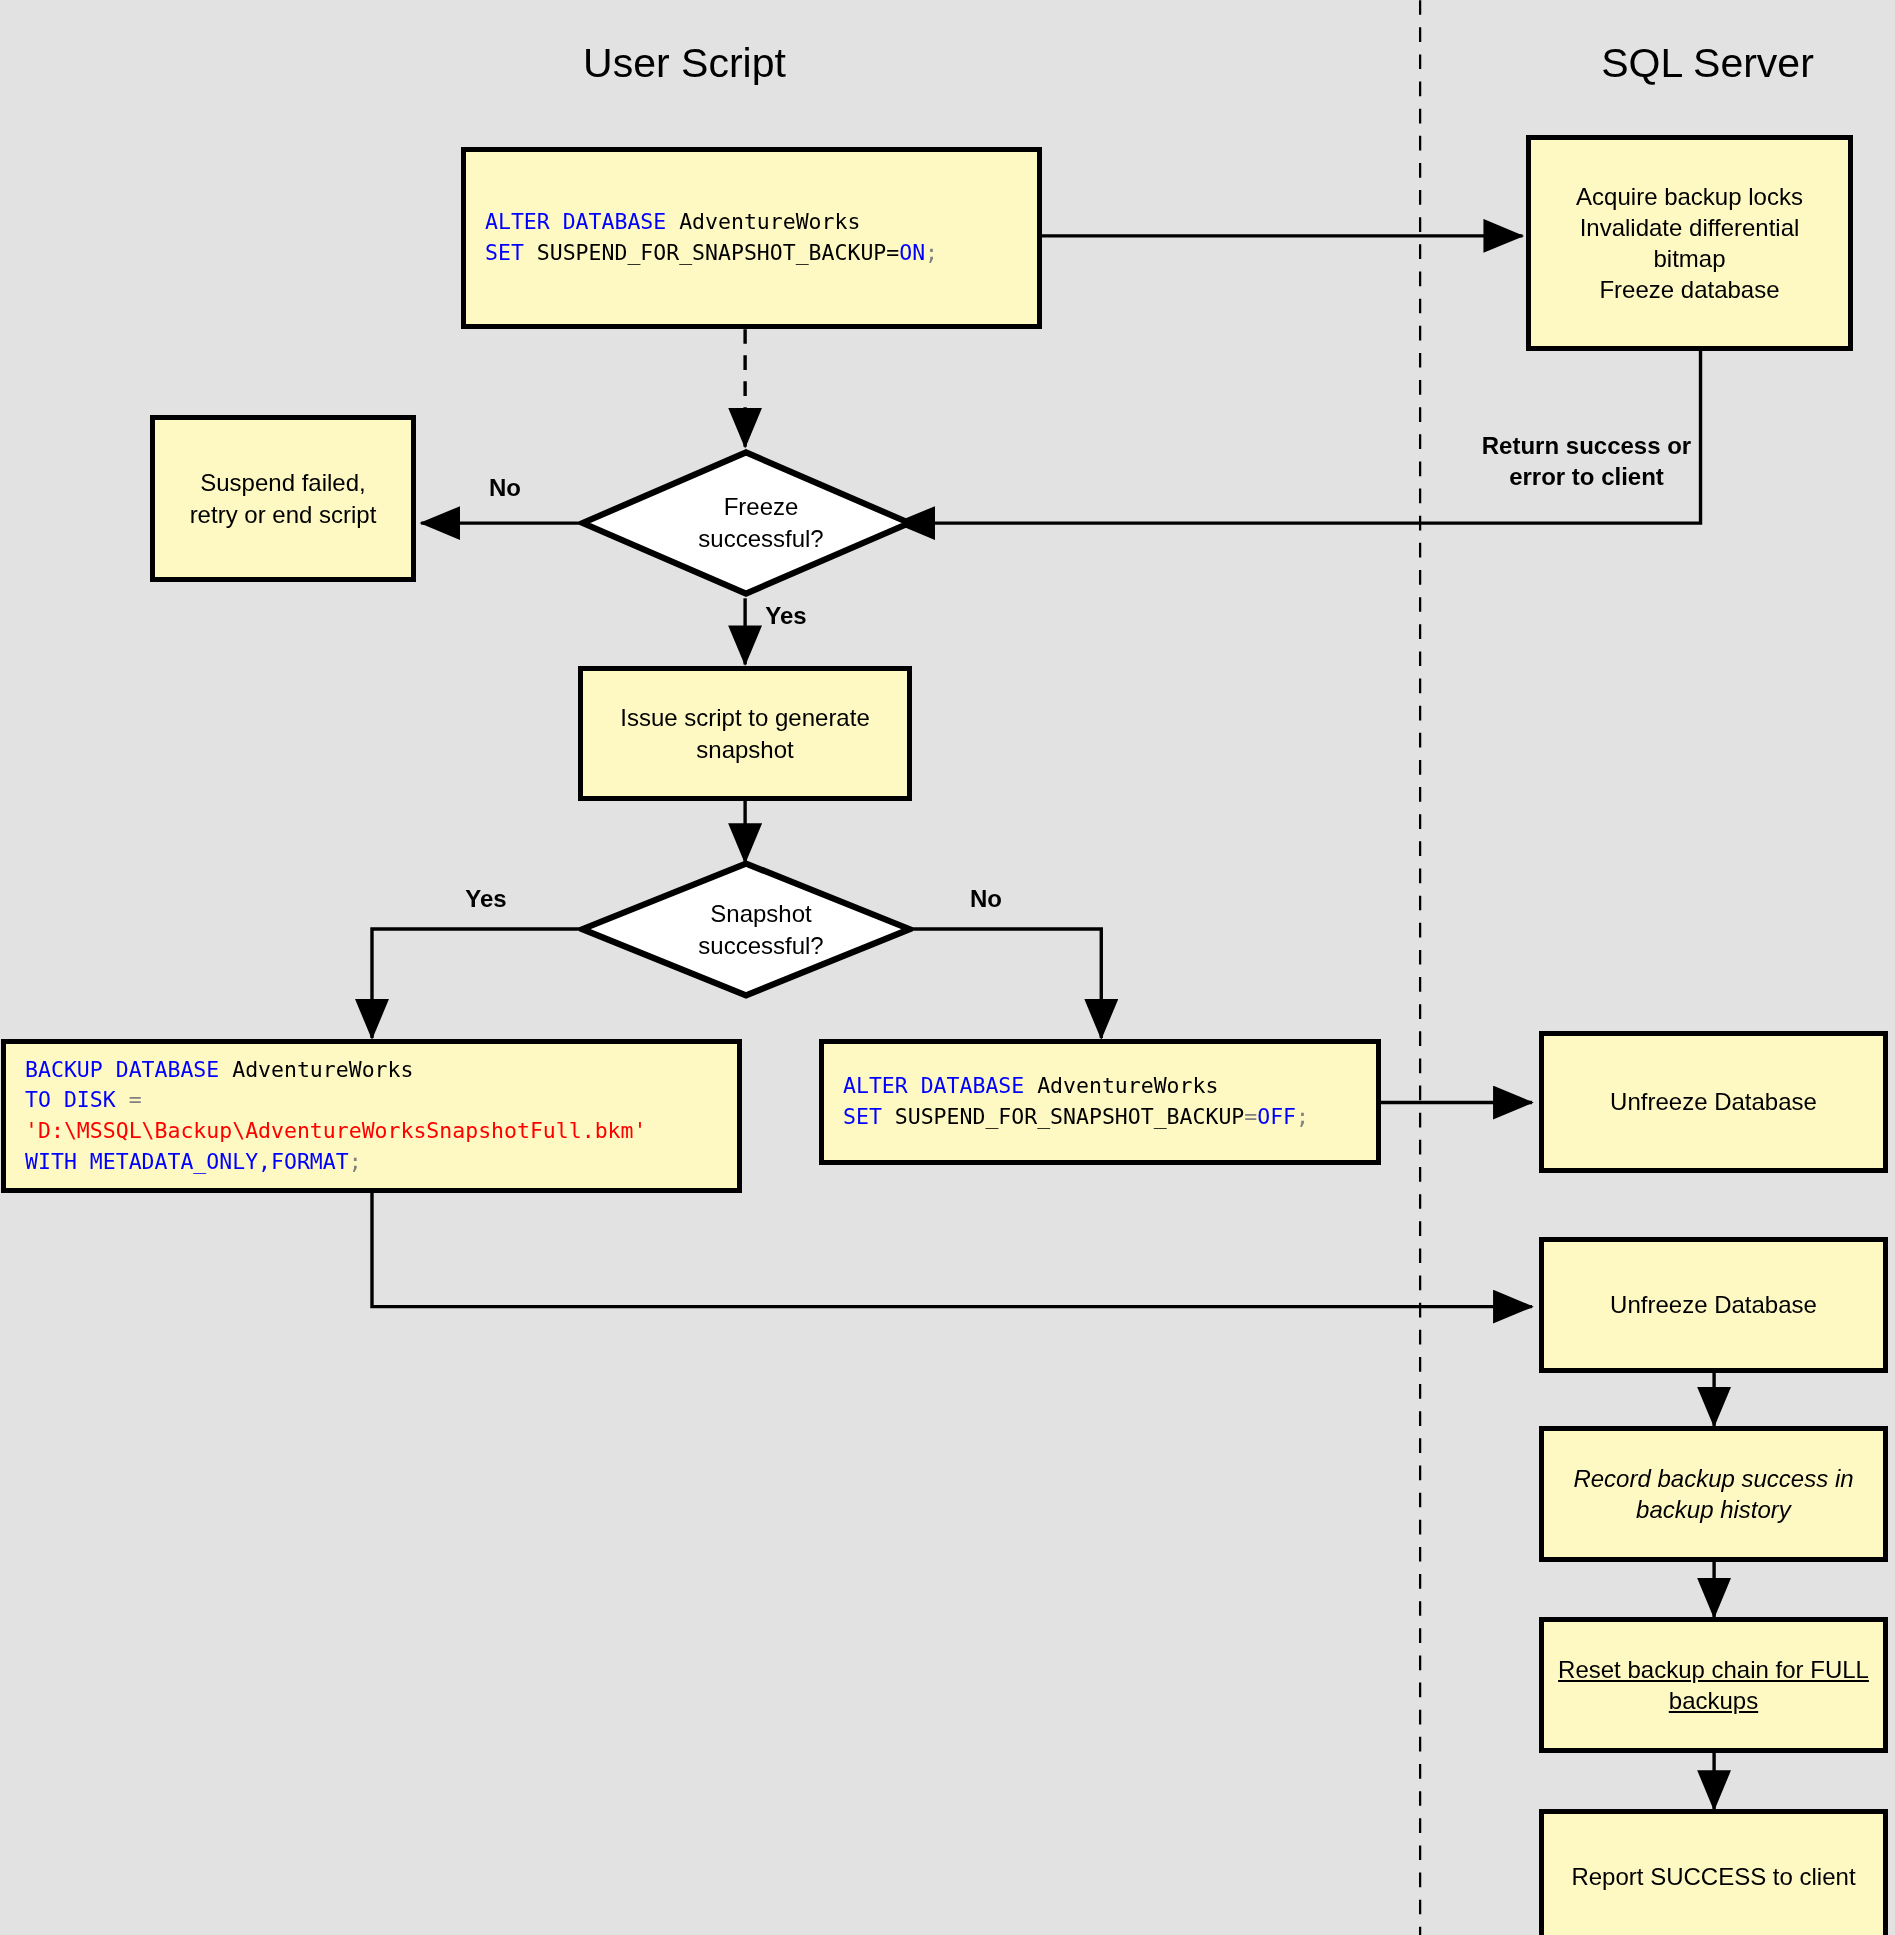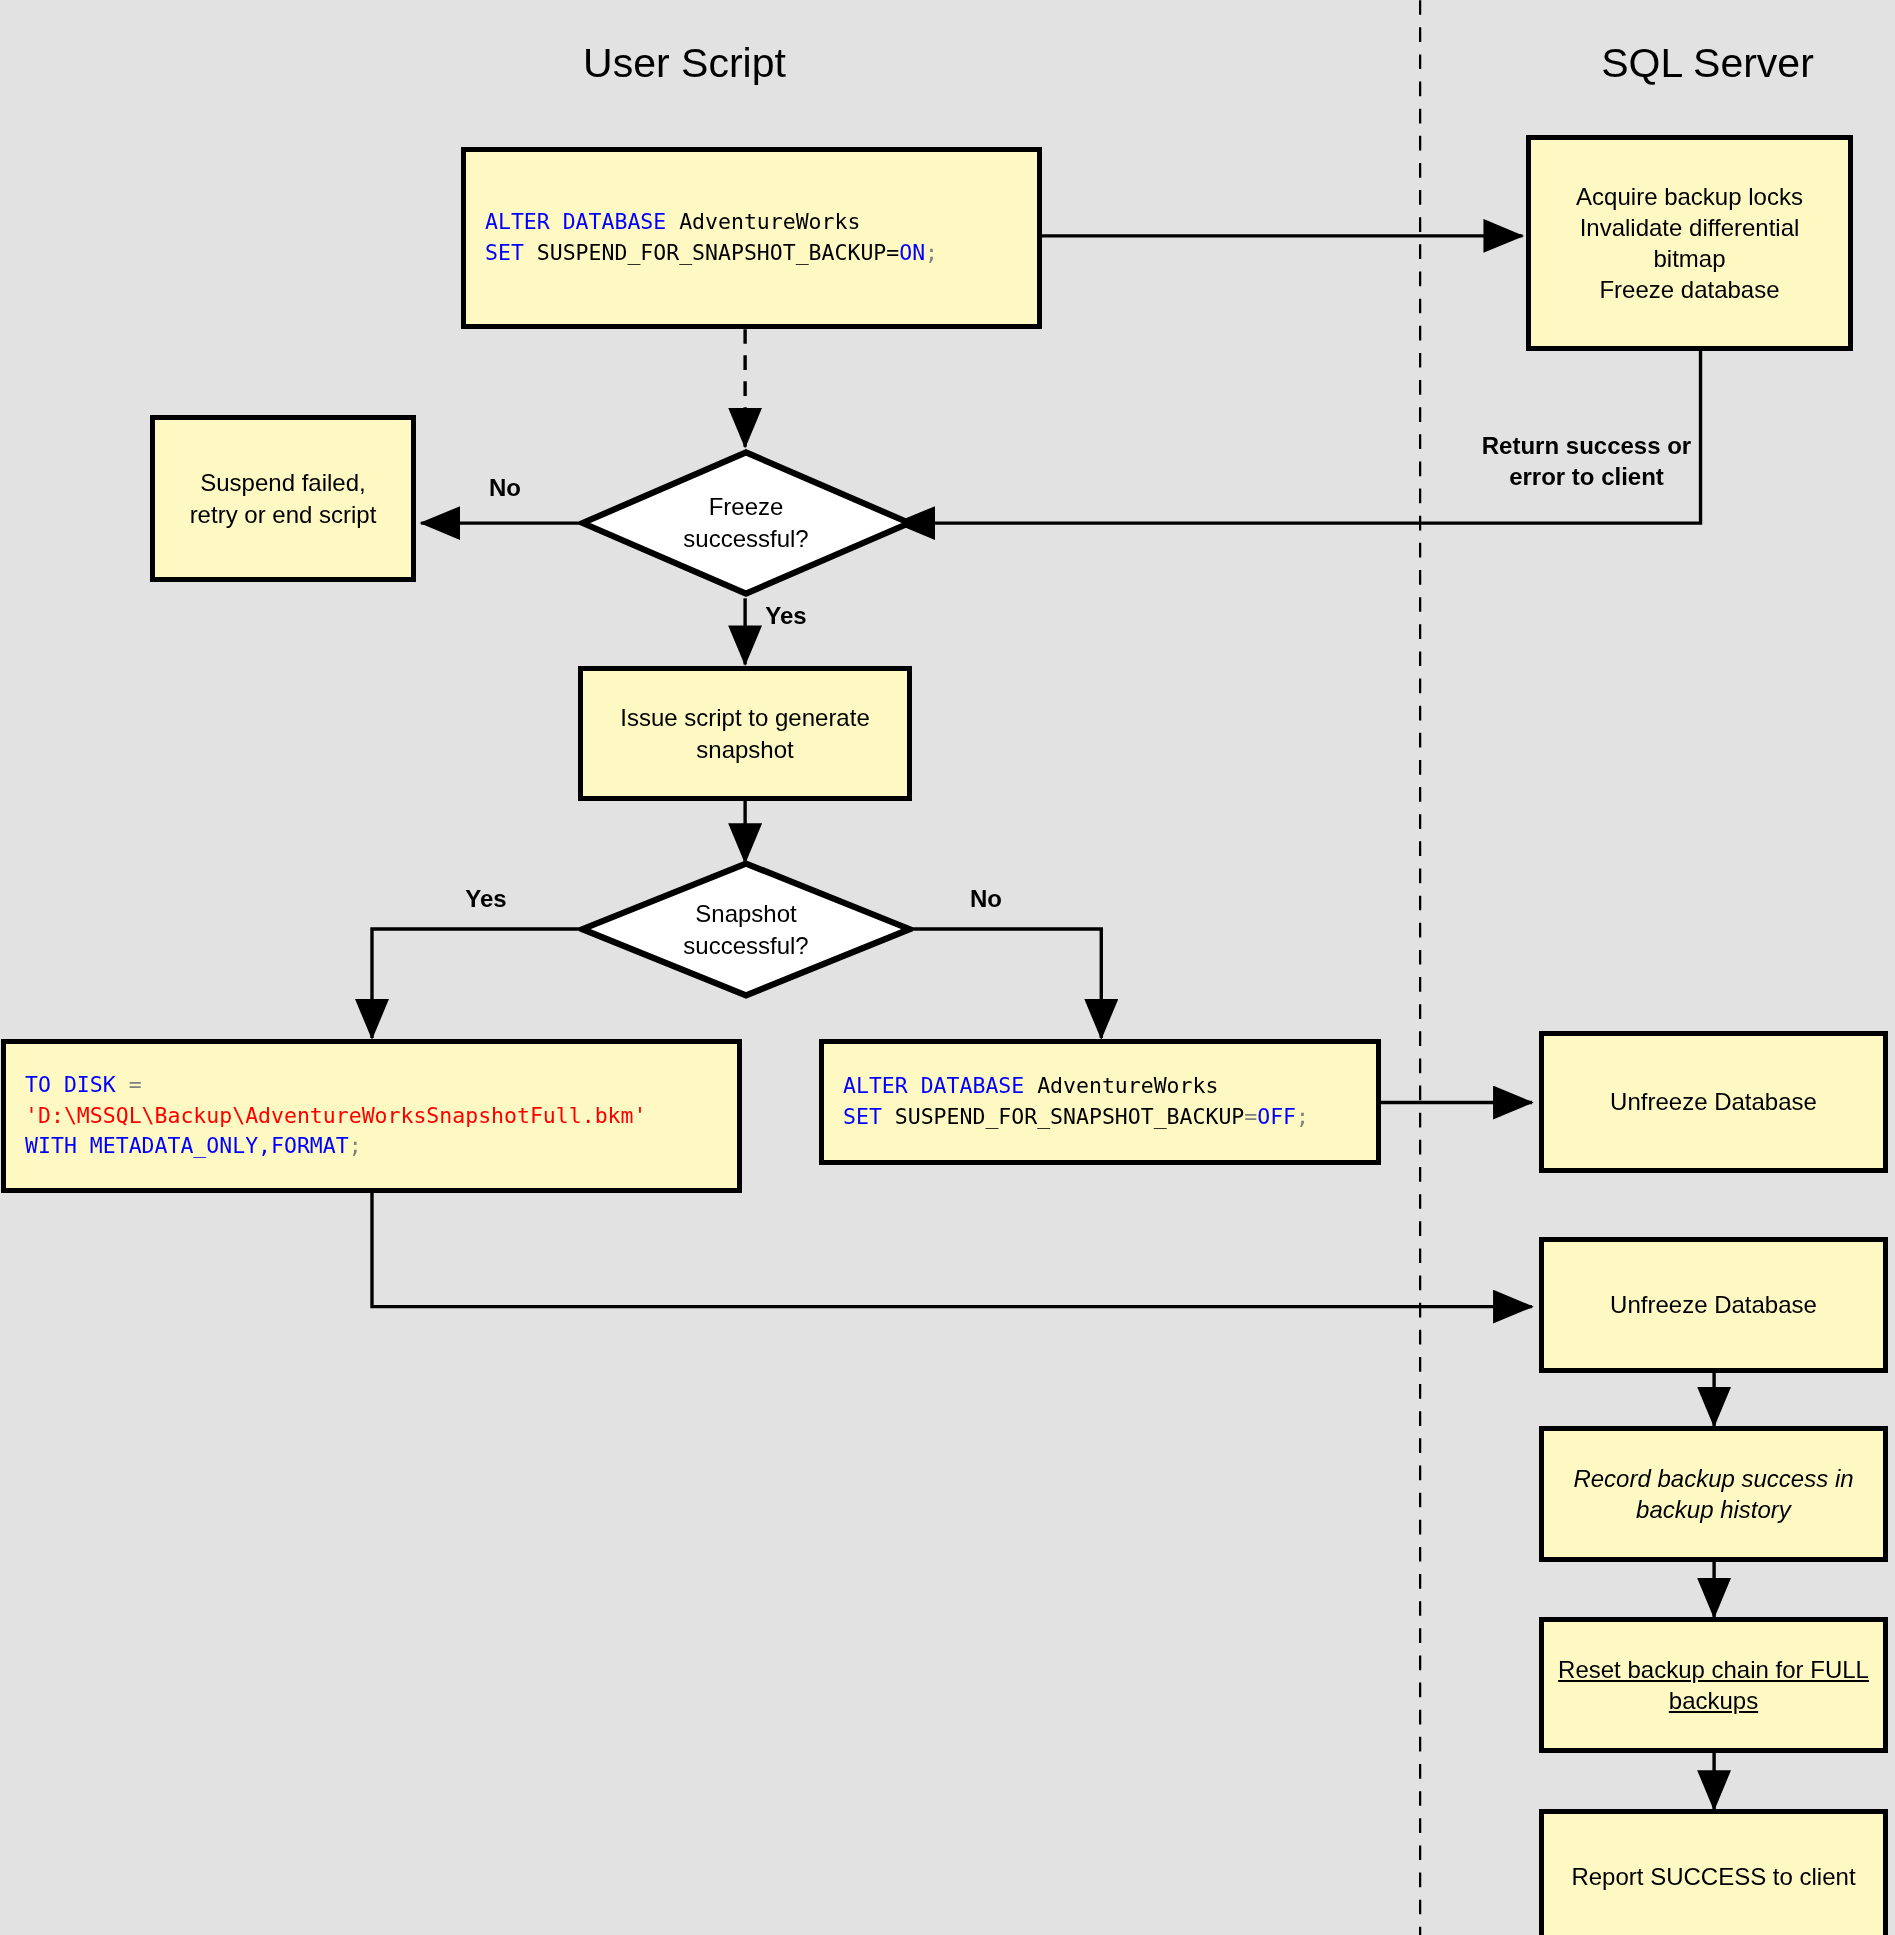--- a/index.html
+++ b/index.html
@@ -50,21 +50,21 @@
   .code .txt{padding-left:19px;white-space:pre;}
   .kw{color:#0000ff;margin-top:28px;}
   .str{color:#ff0000;}
   .pun{color:#808080;}
 
   .diamond{
     position:absolute;
   }
   .diamond .dlabel{
     position:absolute;
-    left:0;top:0;width:100%;height:100%;
+    left:15px;top:0;width:100%;height:100%;
     display:flex;align-items:center;justify-content:center;
     text-align:center;font-size:24px;line-height:1.32;color:#000;
   }
 
   .edge-label{
     position:absolute;
     font-size:24px;
     color:#000;
     white-space:nowrap;
     text-align:center;
@@ -150,21 +150,21 @@
     <div class="txt" style="white-space:pre-line;">Suspend failed,
 retry or end script</div>
   </div>
 
   <div class="node" style="left:578px;top:666px;width:334px;height:135px;">
     <div class="txt" style="white-space:pre-line;">Issue script to generate
 snapshot</div>
   </div>
 
   <div class="node code" style="left:1.1px;top:1039px;width:741px;height:154px;">
-    <div class="txt" id="codeBackup"><div><span class="kw">TO DISK </span><span class="pun">=</span></div><div><span class="str">'D:\MSSQL\Backup\AdventureWorksSnapshotFull.bkm'</span></div><div><span class="kw">WITH METADATA_ONLY,FORMAT</span><span class="pun">;</span></div></div>
+    <div class="txt" id="codeBackup"><div><span class="kw">BACKUP DATABASE </span><span>AdventureWorks</span></div><div><span class="kw">TO DISK </span><span class="pun">=</span></div><div><span class="str">'D:\MSSQL\Backup\AdventureWorksSnapshotFull.bkm'</span></div><div><span class="kw">WITH METADATA_ONLY,FORMAT</span><span class="pun">;</span></div></div>
   </div>
 
   <div class="node code" style="left:819px;top:1039px;width:562px;height:126px;">
     <div class="txt" id="codeAlterOff"><div><span class="kw">ALTER DATABASE </span><span>AdventureWorks</span></div><div><span class="kw">SET </span><span>SUSPEND_FOR_SNAPSHOT_BACKUP</span><span class="pun">=</span><span class="kw">OFF</span><span class="pun">;</span></div></div>
   </div>
 
   <div class="node" style="left:1539px;top:1031px;width:349px;height:142px;">
     <div class="txt">Unfreeze Database</div>
   </div>
 

